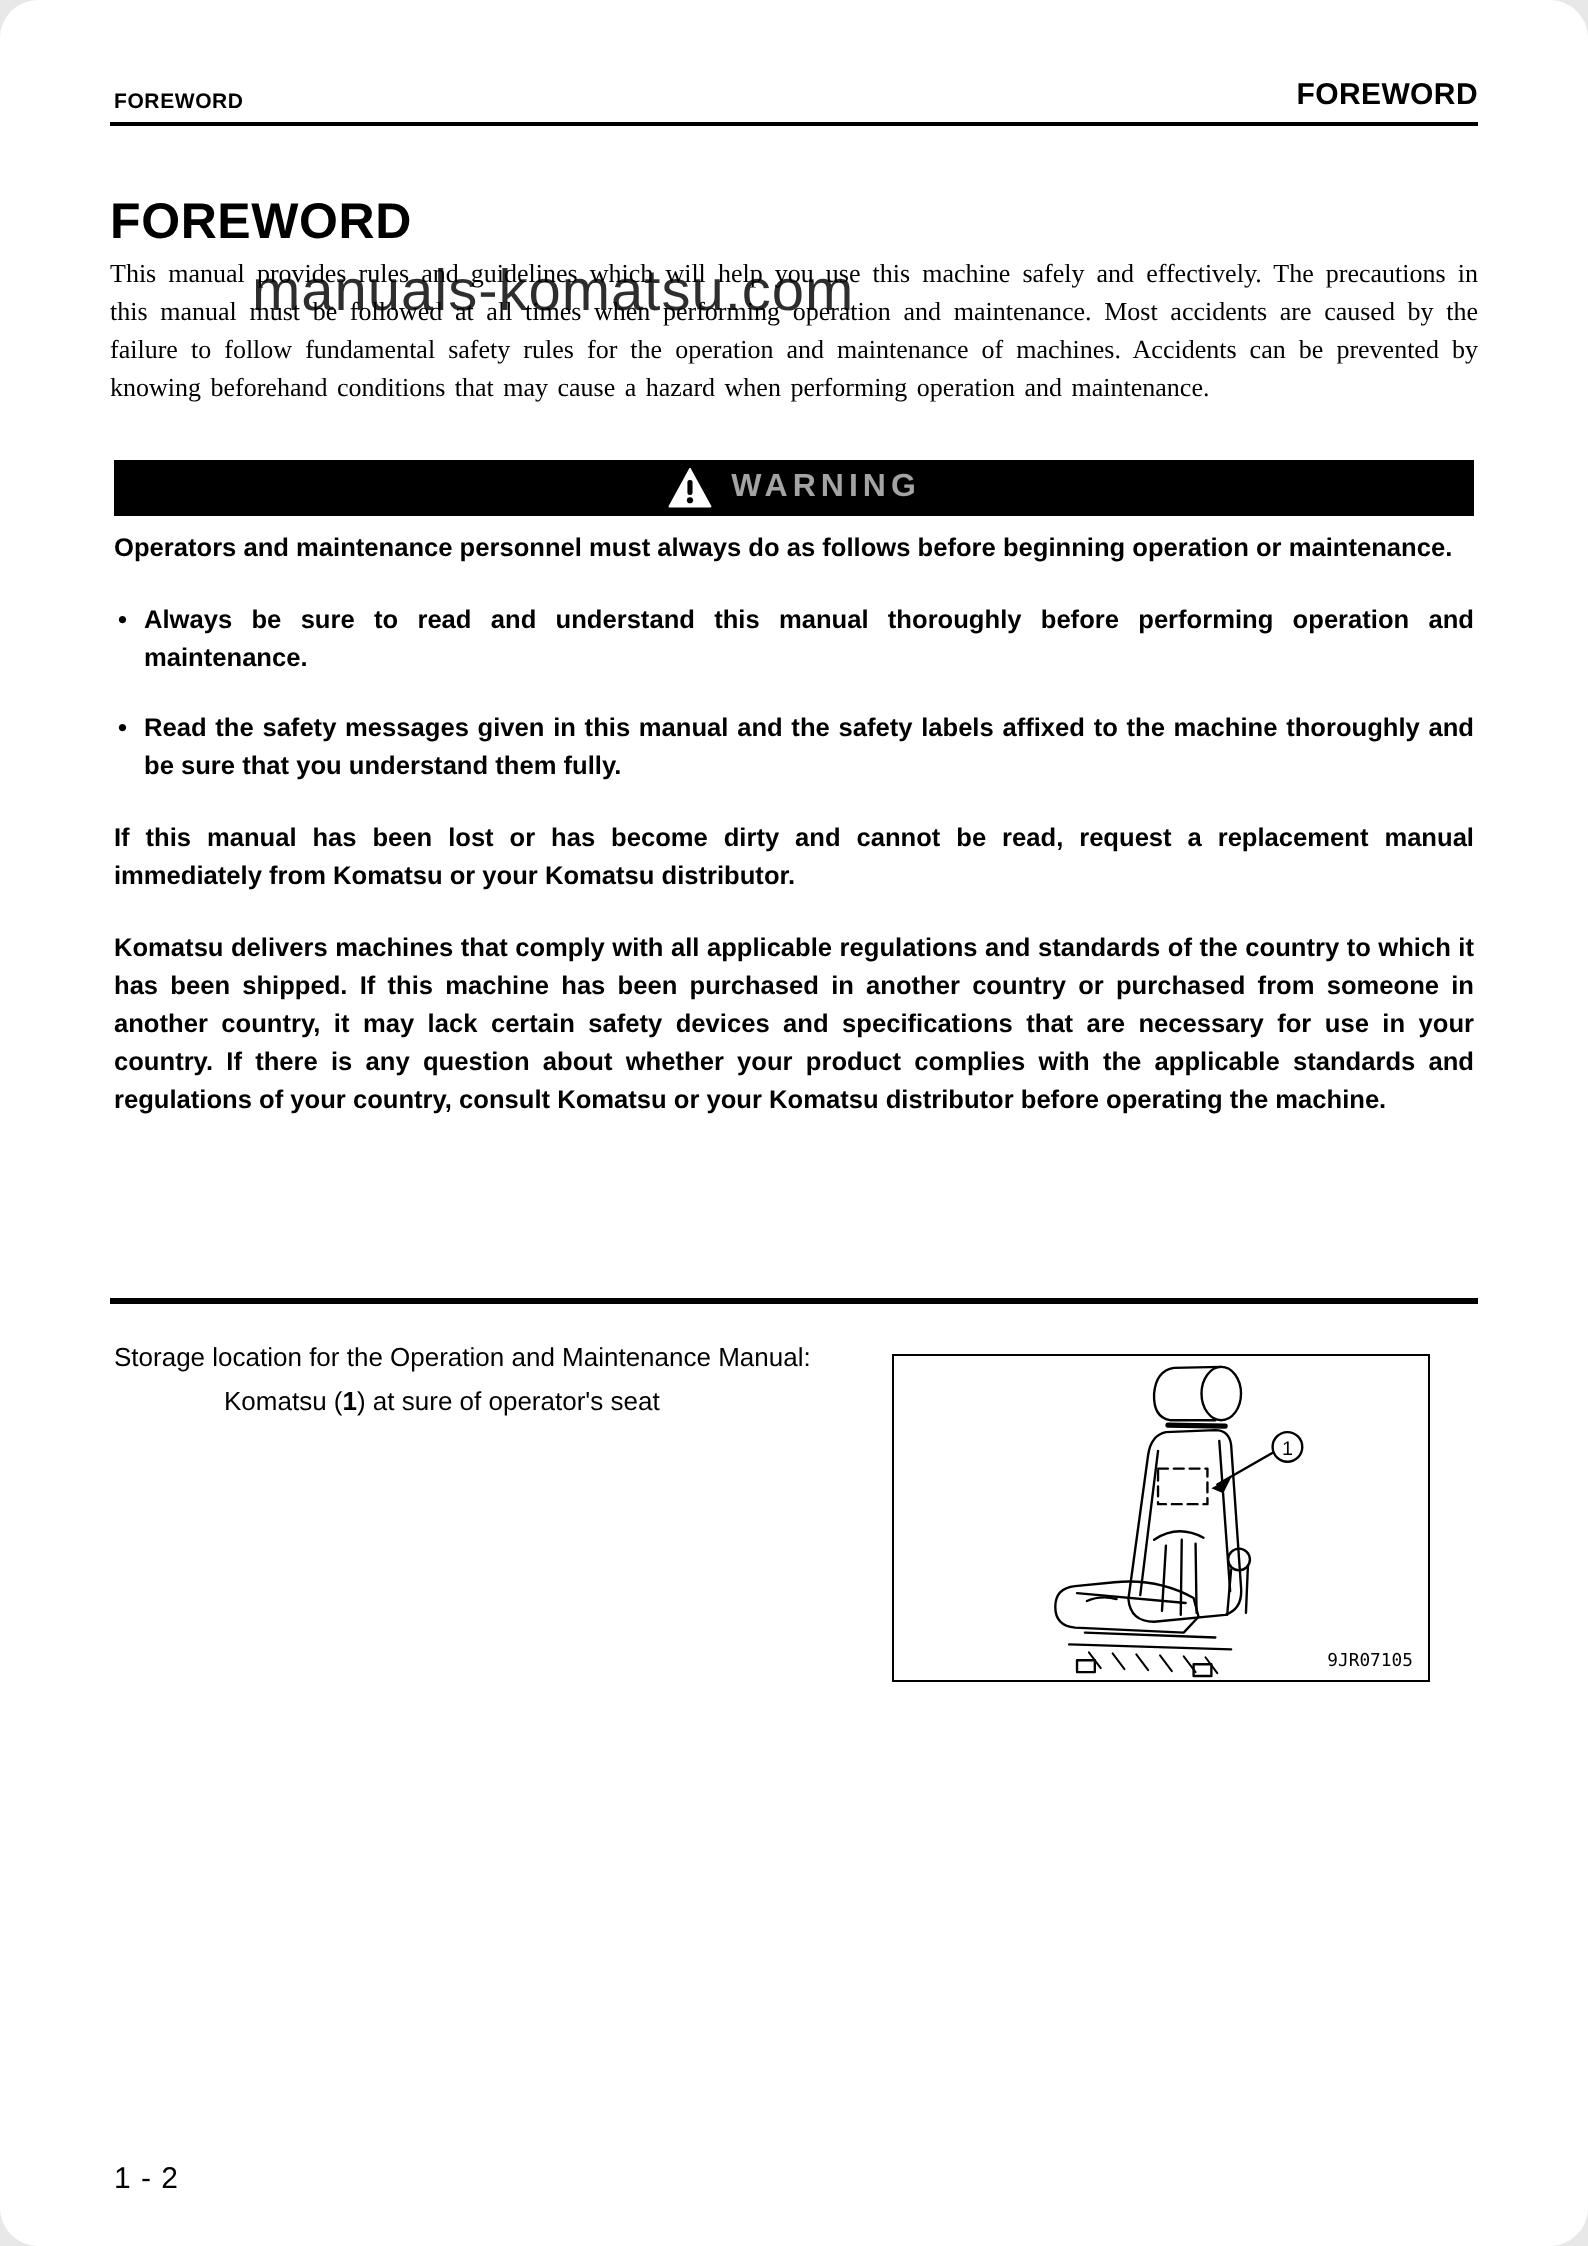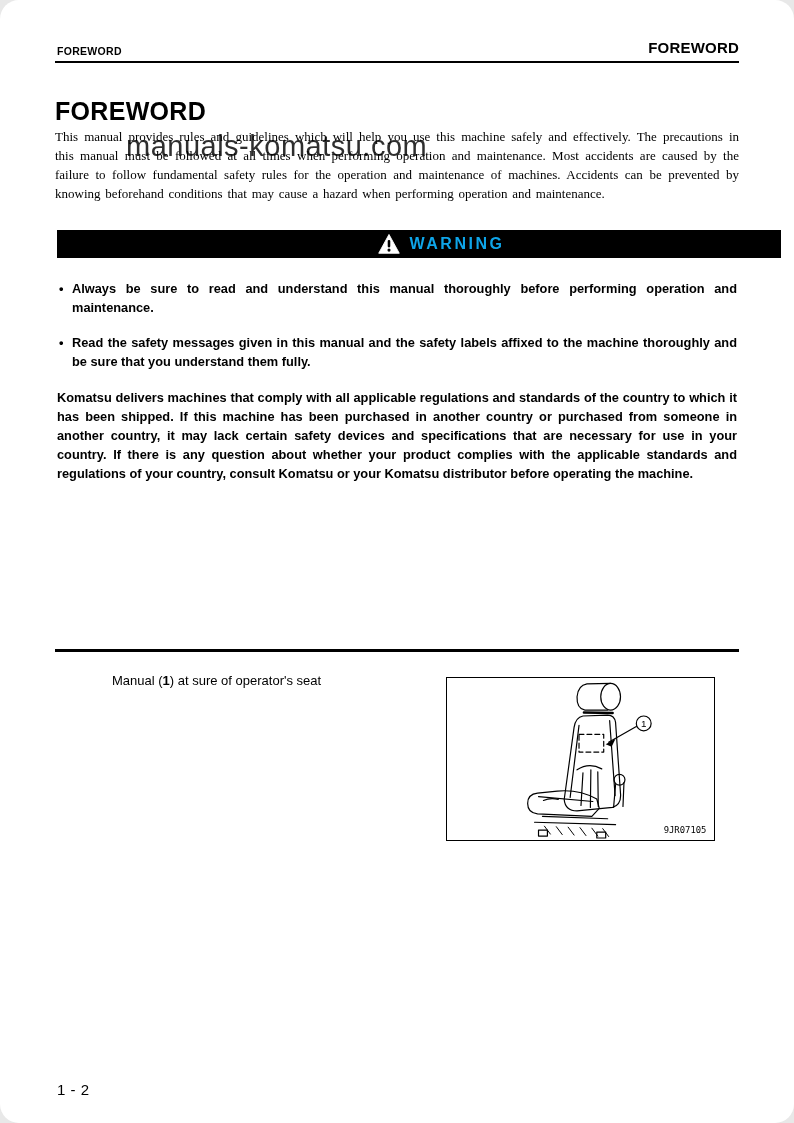--- a/index.html
+++ b/index.html
@@ -39,22 +39,22 @@
   .watermark{
     position:absolute;left:126px;top:130px;
     font-size:29px;font-weight:500;letter-spacing:.5px;
     color:rgba(0,0,0,0.82);
     white-space:nowrap;
     pointer-events:none;
   }
   
   .warn-banner{
     position:absolute;left:57px;top:230px;width:680px;height:28px;
-    background:#000;color:#0ea5e9;
-    display:flex;align-items:center;justify-content:center;gap:10px;padding-left:44px;
+    background:#000;color:#a3a3a3;
+    display:flex;align-items:center;justify-content:center;gap:10px;
   }
   .warn-banner .tri{width:22px;height:20px;display:block;}
   .warn-label{
     font-size:16px;font-weight:bold;letter-spacing:2.5px;
   }
   
   .safety{
     position:absolute;left:57px;top:262px;width:680px;
     font-size:12.8px;font-weight:bold;line-height:19px;text-align:justify;
   }
@@ -106,39 +106,42 @@
       <svg viewBox="0 0 24 22">
         <path d="M12 0.5 L23.2 21 L0.8 21 Z" fill="#ffffff" stroke="#ffffff" stroke-linejoin="round"></path>
         <rect x="10.6" y="6.5" width="2.8" height="8.2" rx="1.2" fill="#000000"></rect>
         <circle cx="12" cy="17.6" r="1.7" fill="#000000"></circle>
       </svg>
     </span>
     <span class="warn-label">WARNING</span>
   </div>
 
   <div class="safety">
+    <p class="first">Operators and maintenance personnel must always do as follows before beginning operation or maintenance.</p>
 
     <ul class="bullets">
       <li>
         <span class="bullet">•</span>
         <span class="b-text">Always be sure to read and understand this manual thoroughly before performing operation and maintenance.</span>
       </li>
       <li>
         <span class="bullet">•</span>
         <span class="b-text">Read the safety messages given in this manual and the safety labels affixed to the machine thoroughly and be sure that you understand them fully.</span>
       </li>
     </ul>
 
+    <p>If this manual has been lost or has become dirty and cannot be read, request a replacement manual immediately from Komatsu or your Komatsu distributor.</p>
     <p>Komatsu delivers machines that comply with all applicable regulations and standards of the country to which it has been shipped. If this machine has been purchased in another country or purchased from someone in another country, it may lack certain safety devices and specifications that are necessary for use in your country. If there is any question about whether your product complies with the applicable standards and regulations of your country, consult Komatsu or your Komatsu distributor before operating the machine.</p>
   </div>
 
   <div class="divider"></div>
 
   <div class="storage">
-    <div class="line2"><span>Manual (</span><span class="pocket-num">1</span><span>) at sure of operator's seat</span></div>
+    <div class="line1">Storage location for the Operation and Maintenance Manual:</div>
+    <div class="line2"><span>Komatsu (</span><span class="pocket-num">1</span><span>) at sure of operator's seat</span></div>
   </div>
 
   <div class="figure-box">
     <svg viewBox="0 0 269 164" fill="none" stroke="#000" stroke-width="1.2" stroke-linecap="round" stroke-linejoin="round">
 
       <ellipse cx="165" cy="19" rx="10" ry="13.5"></ellipse>
       <path d="M 165,5.5 L 141,6 Q 132,7.5 131,19 Q 130.5,31 139,32.5 L 162,32.5"></path>
       <path d="M 138,35 L 167,35.5" stroke-width="2.6"></path>
 
       <path d="M 137,38.5 L 162,37.5 Q 169,37.5 170,45 L 175,117 Q 176,128 167,131 L 131,134.5 Q 119,134.5 118,123 L 128,50 Q 129.5,40 137,38.5 Z"></path>

